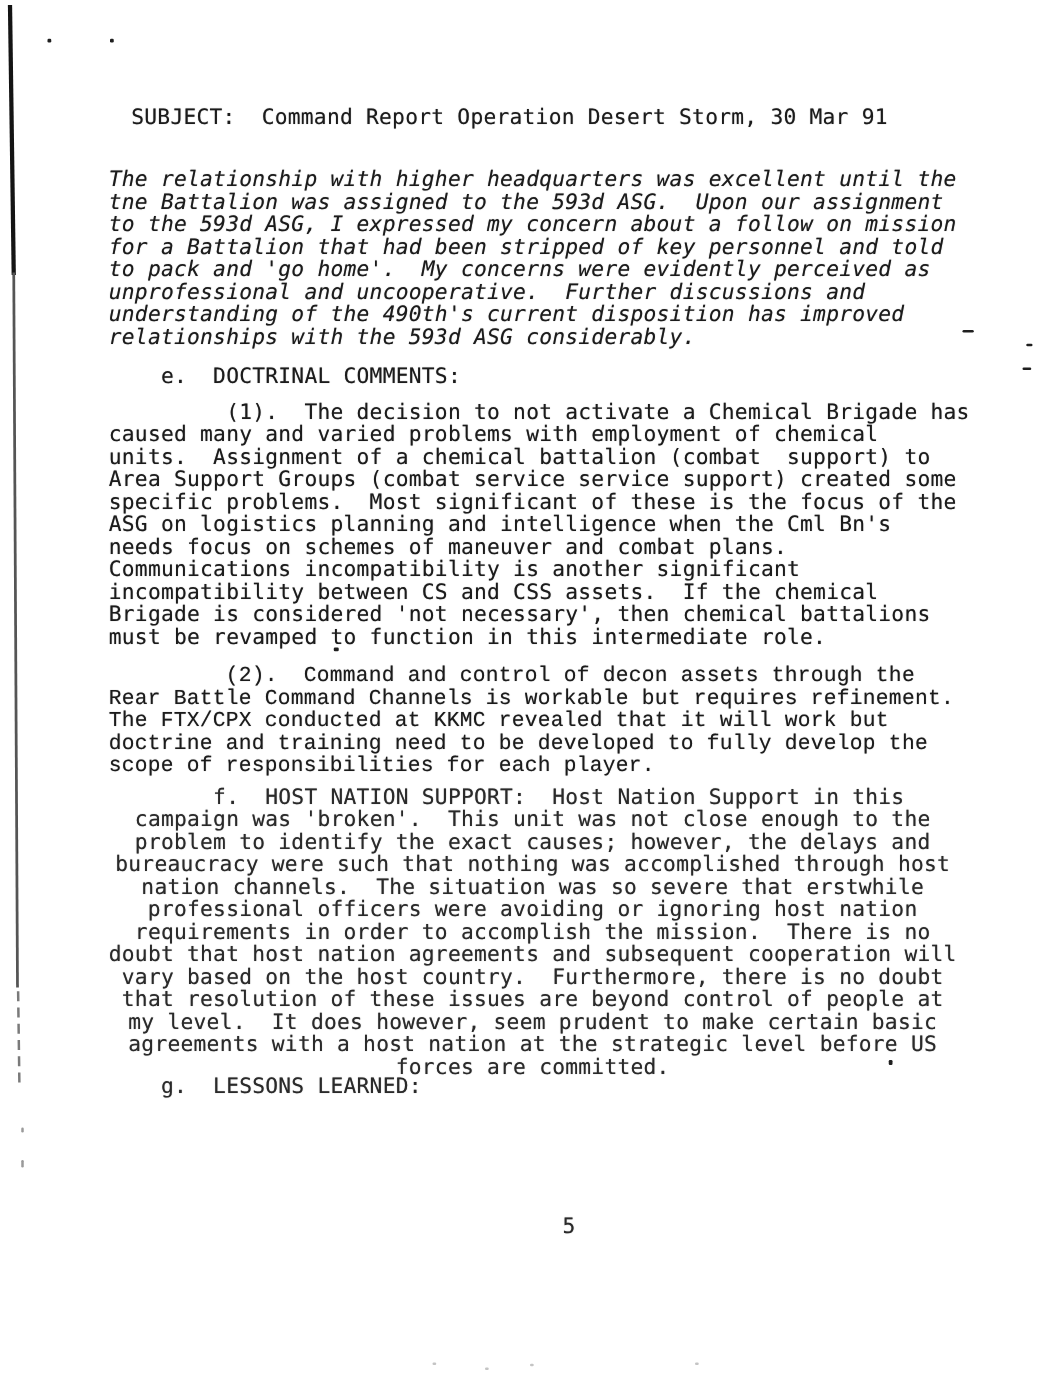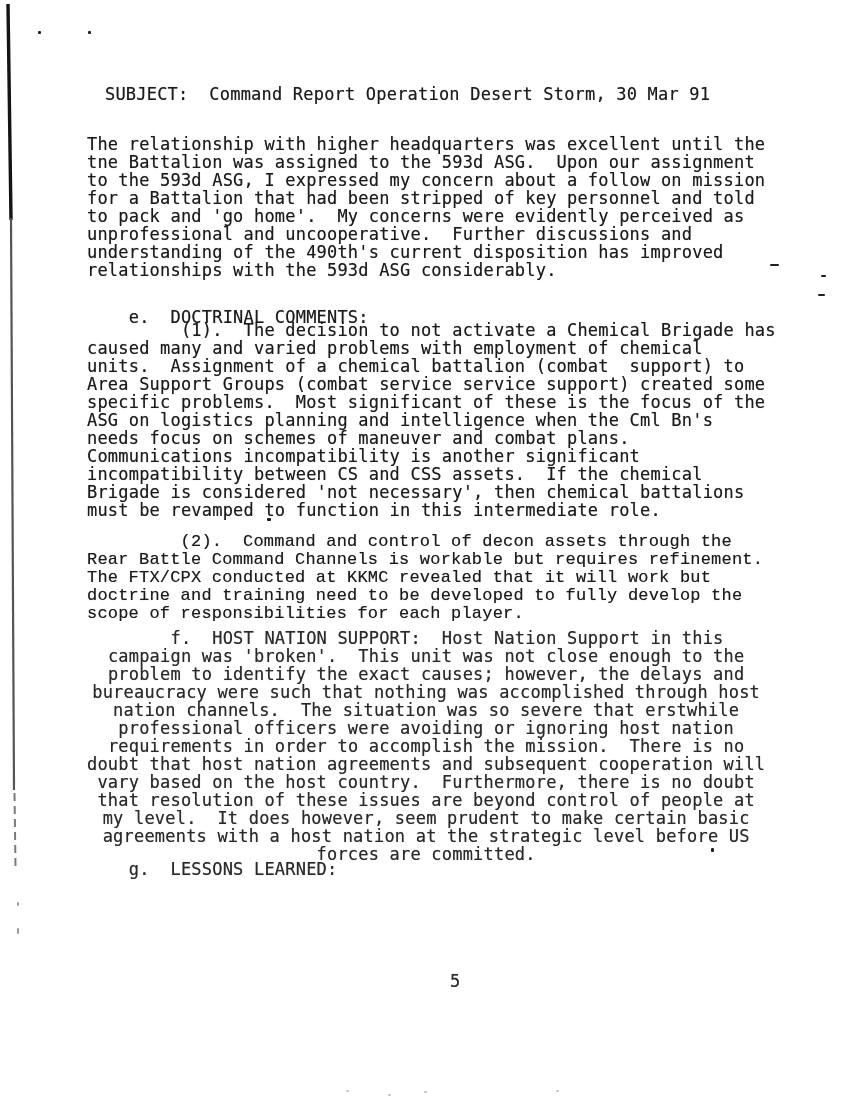--- a/index.html
+++ b/index.html
@@ -23,22 +23,22 @@
     font-size: 17px;
     line-height: 18px;
     letter-spacing: 0.2px;
     color: #1b1b1b;
     white-space: pre;
     text-shadow: 0 0 0.7px rgba(25,25,25,0.55);
   }
   .faded { color: #2a2a2a; filter: blur(0.2px); text-align: center; }
 
   #subject      { left: 105px; top: 85px;  }
-  #para-intro   { left: 87px;  top: 135px; }
-  #heading-e    { left: 87px;  top: 308px; }
+  #para-intro   { left: 87px;  top: 135px; font-style: italic; }
+  #heading-e    { left: 87px;  top: 292px; }
   #para-e1      { left: 87px;  top: 321px; }
   #para-e2      { left: 87px;  top: 533px; font-family: Liberation Mono, monospace; }
   #para-f       { left: 87px;  top: 629px; }
   #heading-g    { left: 87px;  top: 860px; }
   #para-g1      { left: 87px;  top: 891px; }
   #page-number  { left: 450px; top: 972px; }
 
   
   .artifact { position: absolute; }
   #fold-line { left: 0; top: 0; pointer-events: none; }

